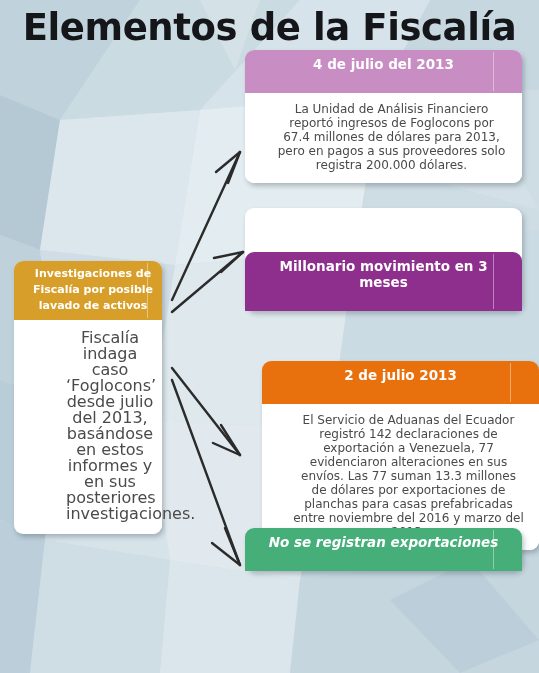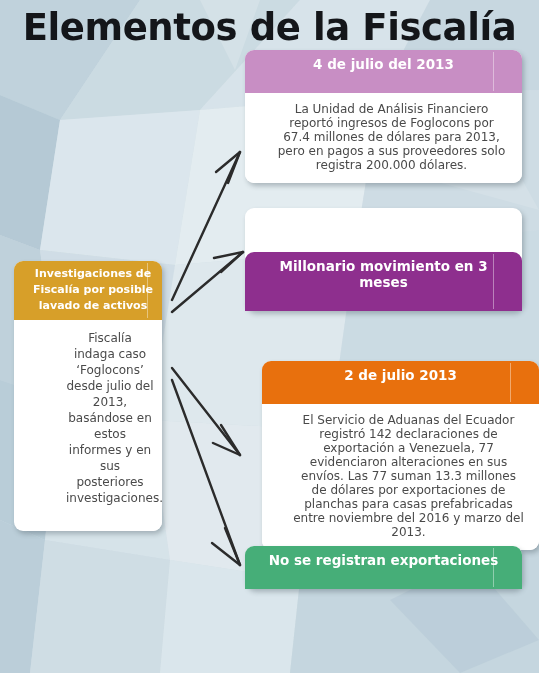--- a/index.html
+++ b/index.html
@@ -89,23 +89,23 @@
     background: #ffffff;
     box-shadow: 2px 3px 5px rgba(60,75,85,0.33);
   }
   #source-box .card-head {
     font-size: 11px;
     line-height: 16px;
     padding: 5px 6px 6px 16px;
   }
   #source-box .card-head .divider { right: 14px; }
   #source-box .card-body {
-    font-size: 12px;
+    font-size: 16px;
     line-height: 16px;
-    padding: 10px 8px 25px 8px;
+    padding: 10px 8px 12px 8px;
     margin-left: 44px;
   }
   #arrows {
     position: absolute;
     inset: 0;
     width: 539px;
     height: 673px;
     z-index: 4;
     pointer-events: none;
   }
@@ -185,20 +185,20 @@
   </div>
 
   <div class="card" style="left:262px; top:361px; width:277px;">
     <div class="card-head" style="background:#e8700d;">
       <span>2 de julio 2013</span>
       <span class="divider"></span>
     </div>
     <div class="card-body">El Servicio de Aduanas del Ecuador registró 142 declaraciones de exportación a Venezuela, 77 evidenciaron alteraciones en sus envíos. Las 77 suman 13.3 millones de dólares por exportaciones de planchas para casas prefabricadas entre noviembre del 2016 y marzo del 2013.</div>
   </div>
 
-  <div class="card" style="left:245px; top:546px; width:277px;">
+  <div class="card" style="left:245px; top:528px; width:277px;font-style:italic;">
     <div class="card-head" style="background:#46ae78;">
       <span>No se registran exportaciones</span>
       <span class="divider"></span>
     </div>
   </div>
 
 </div>
 
 </body></html>

